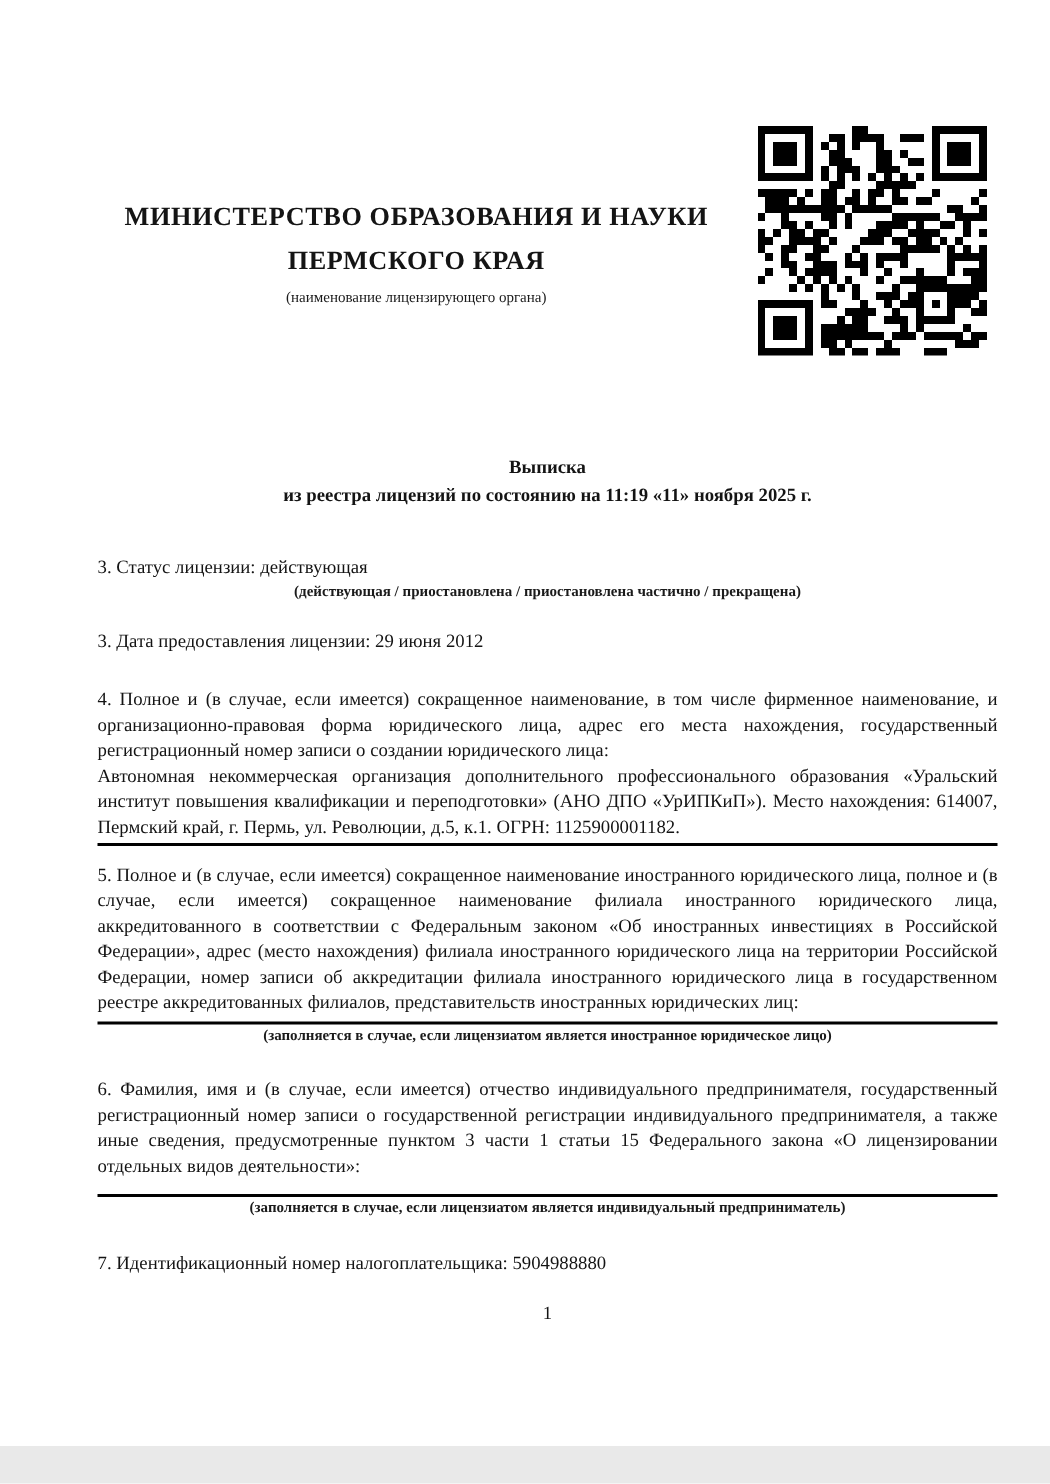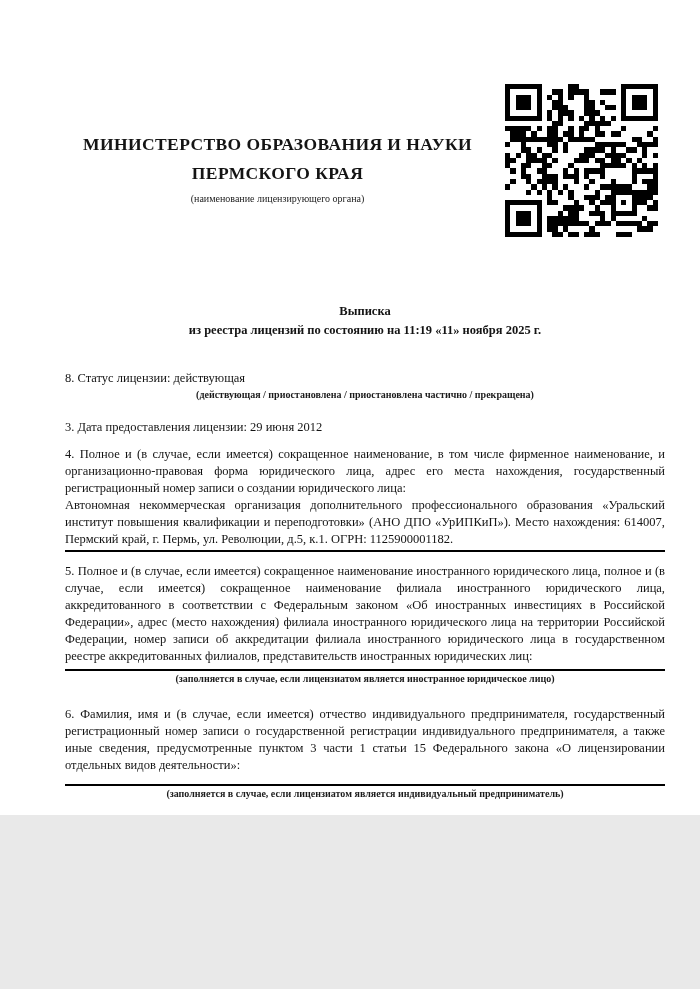--- a/index.html
+++ b/index.html
@@ -1,19 +1,19 @@
 <!DOCTYPE html>
 <html lang="ru"><head>
 <meta charset="utf-8">
 <style>
   * { margin:0; padding:0; box-sizing:border-box; }
   html,body { background:#e9e9e9; }
   .page {
     position:relative;
-    width:700px; height:815px;
+    width:700px; height:964px;
     background:#ffffff;
     font-family:"Liberation Serif", "DejaVu Serif", serif;
     color:#141414;
     overflow:hidden;
     margin:0 auto;
   }
   
   .header-block {
     position:absolute; left:65px; top:130px; width:425px;
     text-align:center;
@@ -36,21 +36,21 @@
   .doc-title { text-align:center; line-height:19px;font-weight:bold; }
   .item { margin-top:17px; }
   .just { text-align:justify; }
   .cap {
     font-size:10px; line-height:14px; text-align:center;
     margin-top:1px; color:#1b1b1b;font-weight:bold;
   }
   .rule { border:0; border-top:2px solid #000; width:100%; }
   .mt30 { margin-top:30px; }
   .mt20 { margin-top:20px; }
-  .mt15 { margin-top:10px; }
+  .mt15 { margin-top:22px; }
   .mt11 { margin-top:11px; }
   .mt21 { margin-top:21px; }
   .rule-tight { margin-top:2px; }
   .rule-gap4  { margin-top:4px; }
   .rule-gap10 { margin-top:10px; }
   .page-num { text-align:center; margin-top:16px; font-size:12.5px; }
 </style>
 </head>
 <body>
 
@@ -489,21 +489,21 @@
     <div class="h-caption">(наименование лицензирующего органа)</div>
   </div>
 
   <div class="content">
 
     <div class="doc-title">
       <div>Выписка</div>
       <div>из реестра лицензий по состоянию на 11:19 «11» ноября 2025 г.</div>
     </div>
 
-    <div class="item mt30">8. Статус лицензии: действующая</div>
+    <div class="item mt30">3. Статус лицензии: действующая</div>
     <div class="cap">(действующая / приостановлена / приостановлена частично / прекращена)</div>
 
 
     <div class="item">3. Дата предоставления лицензии: 29 июня 2012</div>
 
     <div class="item mt15 just">4. Полное и (в случае, если имеется) сокращенное наименование, в том числе фирменное наименование, и организационно-правовая форма юридического лица, адрес его места нахождения, государственный регистрационный номер записи о создании юридического лица:</div>
     <div class="just">Автономная некоммерческая организация дополнительного профессионального образования «Уральский институт повышения квалификации и переподготовки» (АНО ДПО «УрИПКиП»). Место нахождения: 614007, Пермский край, г. Пермь, ул. Революции, д.5, к.1. ОГРН: 1125900001182.</div>
     <hr class="rule rule-tight">
 
     <div class="item mt11 just">5. Полное и (в случае, если имеется) сокращенное наименование иностранного юридического лица, полное и (в случае, если имеется) сокращенное наименование филиала иностранного юридического лица, аккредитованного в соответствии с Федеральным законом «Об иностранных инвестициях в Российской Федерации», адрес (место нахождения) филиала иностранного юридического лица на территории Российской Федерации, номер записи об аккредитации филиала иностранного юридического лица в государственном реестре аккредитованных филиалов, представительств иностранных юридических лиц:</div>

